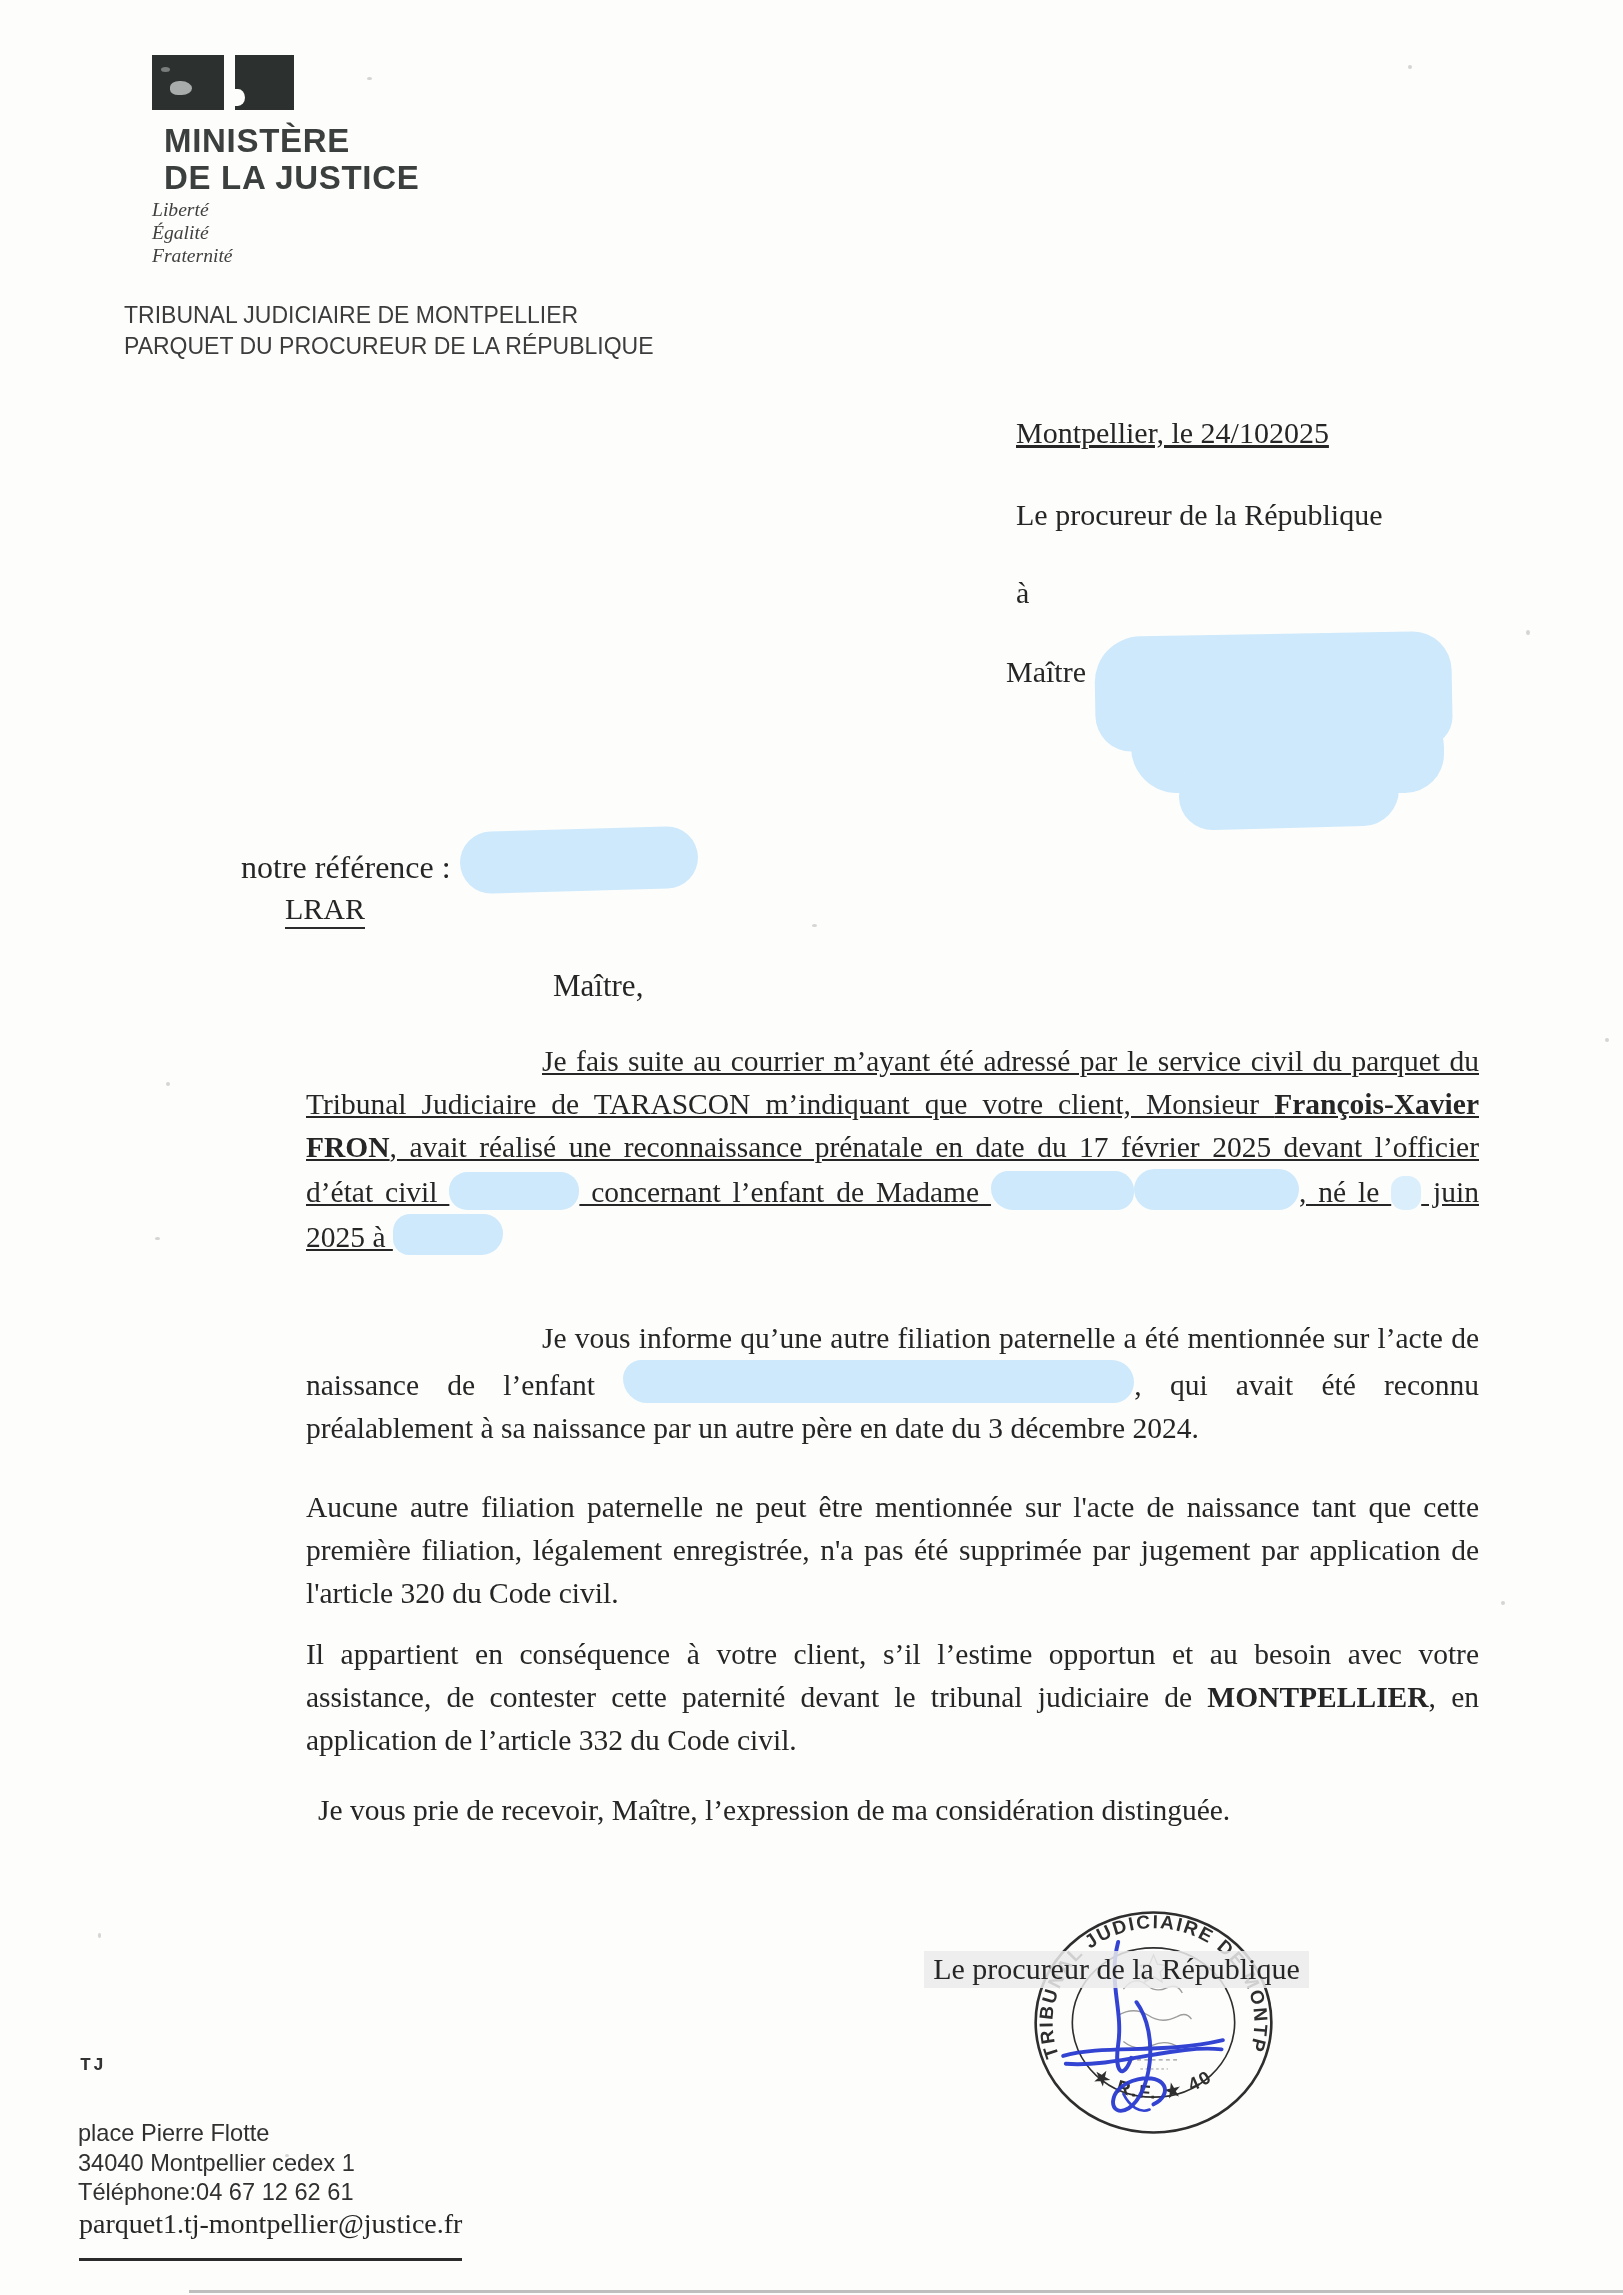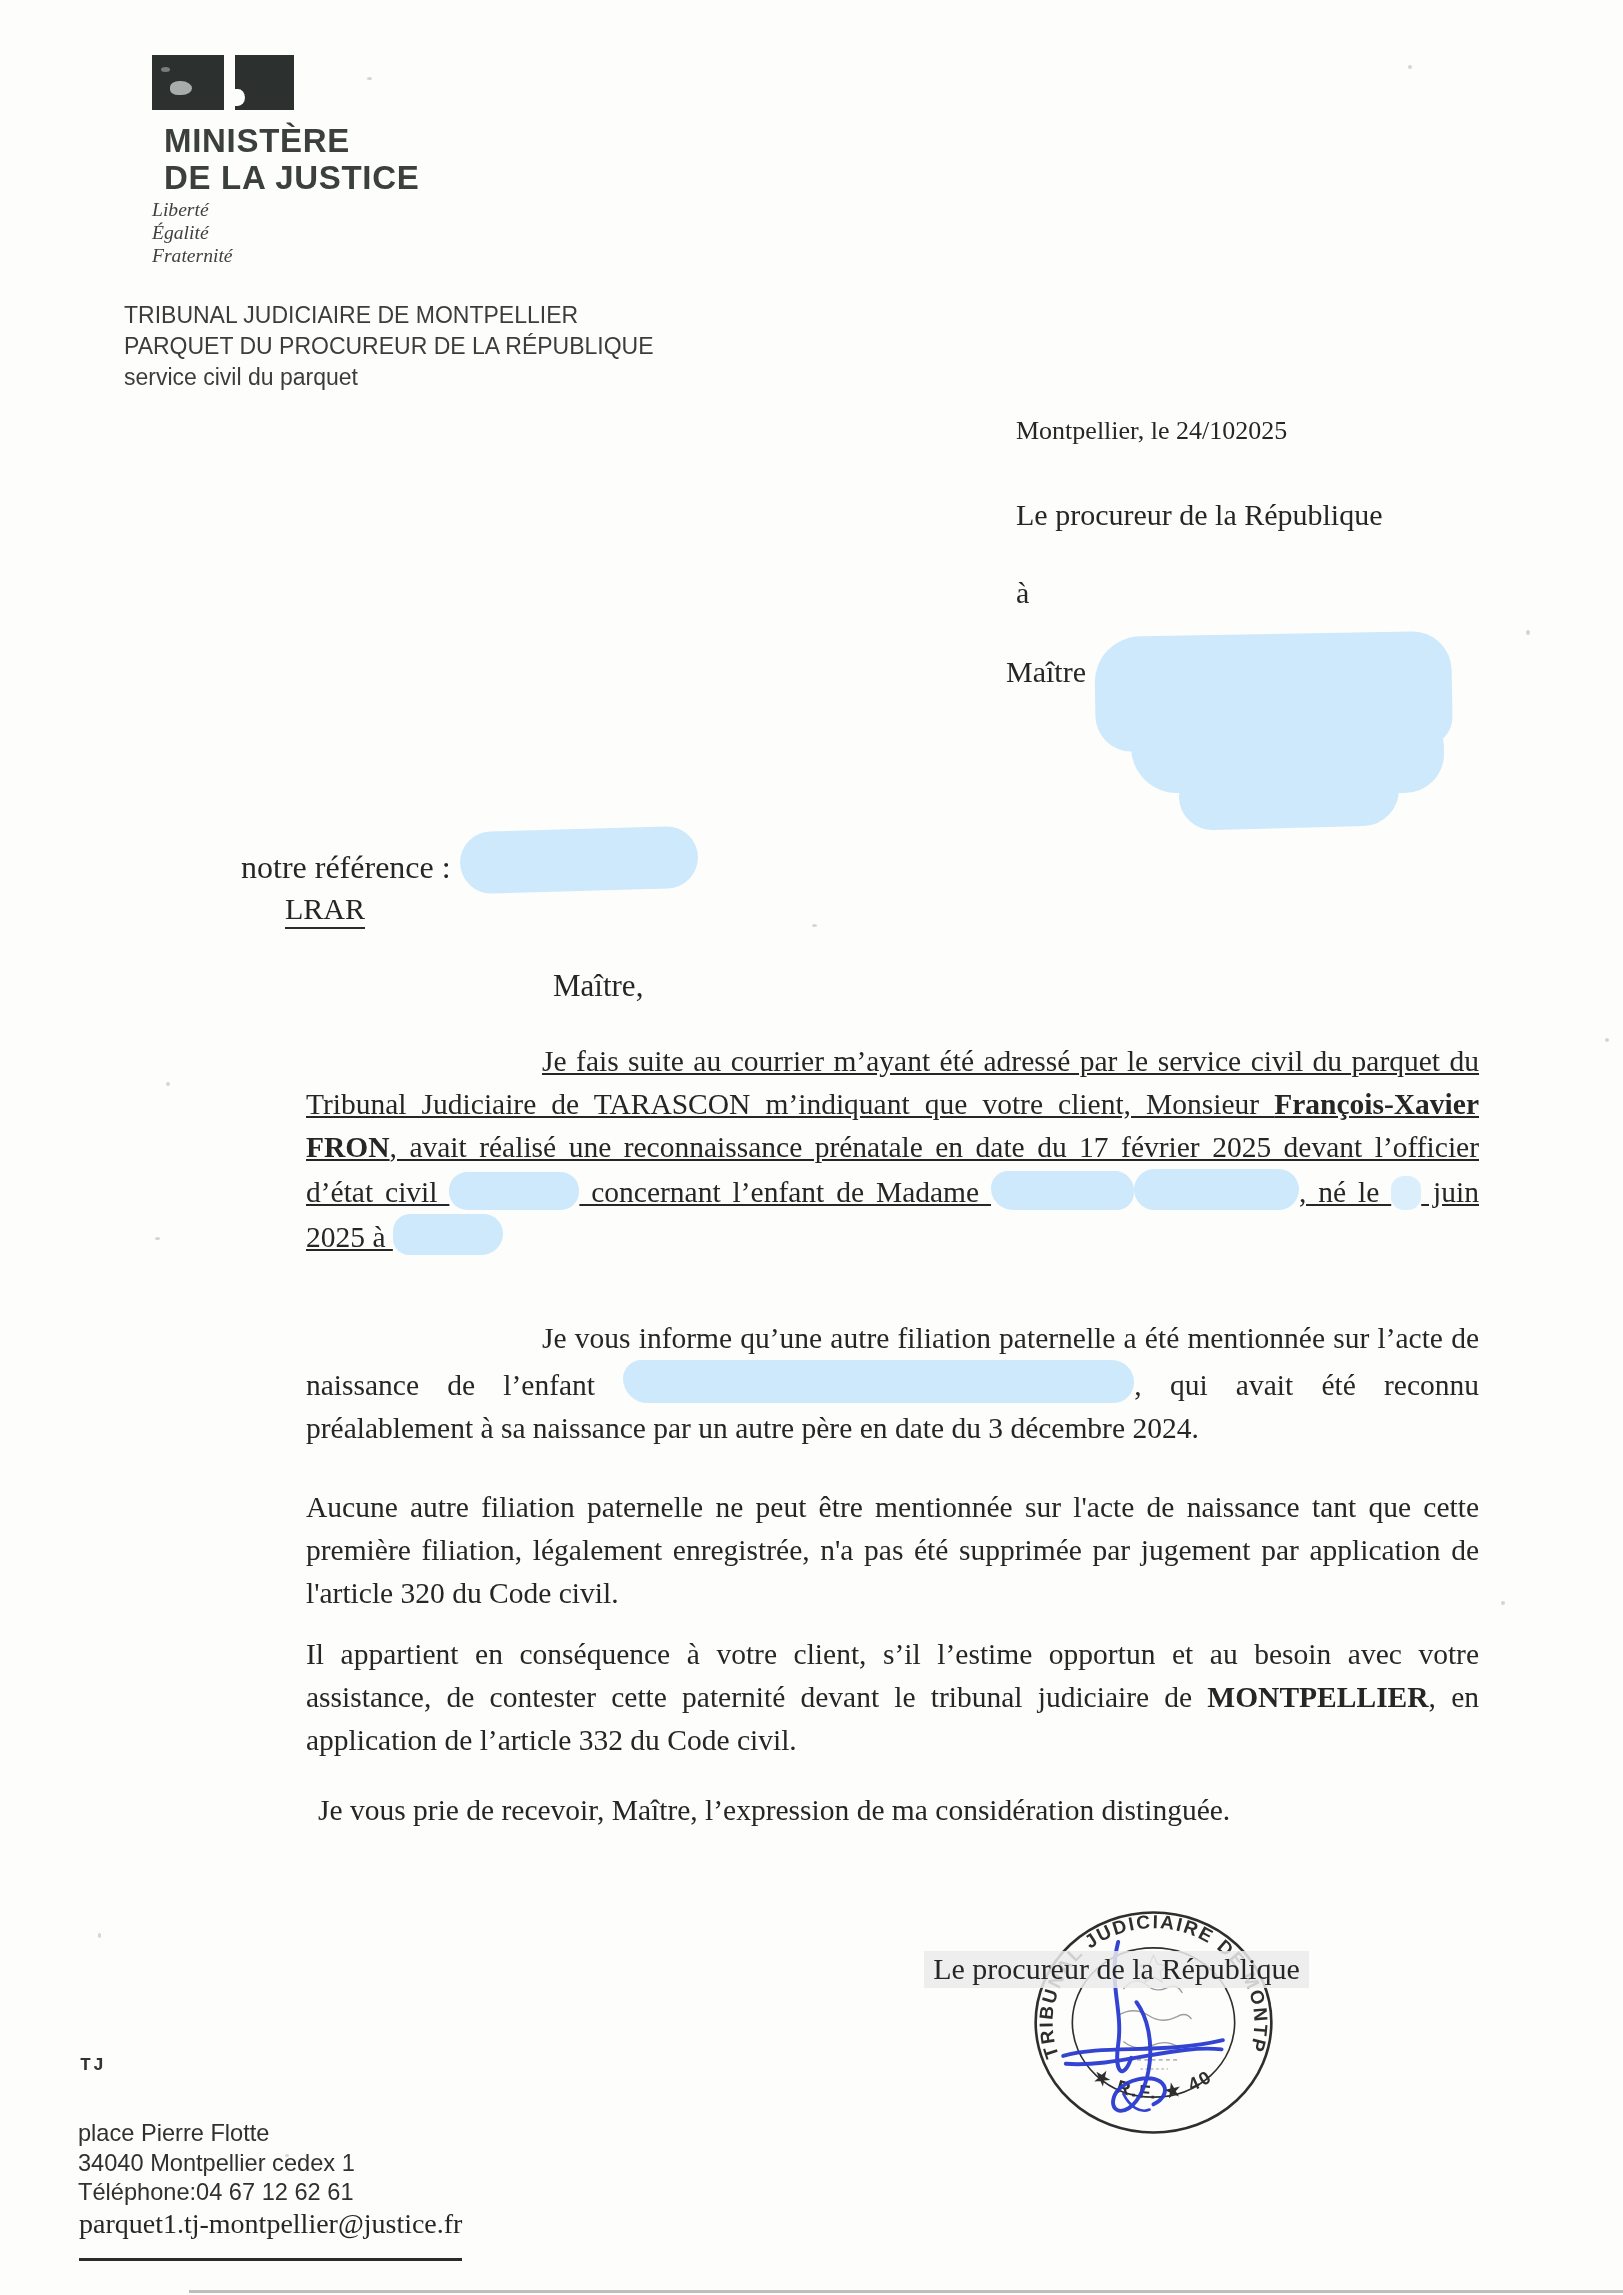--- a/index.html
+++ b/index.html
@@ -18,21 +18,21 @@
   .logo-sq.left{width:72px;height:55px;}
   .logo-sq.right{width:59px;height:55px;}
   .logo-sq .mark1{position:absolute;left:18.3px;top:26px;width:22px;height:14.4px;background:#c8cccb;border-radius:50% 60% 55% 45%;opacity:.8;}
   .logo-sq .mark2{position:absolute;left:9.2px;top:11.8px;width:9.2px;height:5.2px;background:#9aa09e;border-radius:50%;opacity:.7;}
   .logo-sq.right .notch{position:absolute;left:-3.9px;bottom:3.9px;width:14.4px;height:17px;background:#fdfdfc;border-radius:0 60% 60% 0;}
   .ministry-name{font-family:"Liberation Sans",sans-serif;font-weight:bold;color:#3b3f3e;font-size:33px;line-height:37px;letter-spacing:0.7px;margin-top:11.8px;margin-left:12px;}
   .motto{font-style:italic;color:#404040;font-size:19.6px;line-height:23px;margin-top:2px;}
   
   .sender{position:absolute;left:124px;top:300px;font-family:"Liberation Sans",sans-serif;font-size:23px;line-height:31px;color:#3c3c3c;}
   
-  .dateline{position:absolute;left:1016px;top:416px;font-size:26px;}
+  .dateline{position:absolute;left:1016px;top:416px;font-size:30px;text-decoration:underline;}
   .from-title{position:absolute;left:1016px;top:498px;font-size:30px;}
   .to-particle{position:absolute;left:1016px;top:576px;font-size:30px;}
   .recipient-line{position:absolute;left:1006px;top:655px;font-size:30px;z-index:3;}
   
   .redact{background:#cde9fb;}
   .blob-maitre{position:absolute;left:1095px;top:634px;z-index:2;}
   .blob-maitre .lobe{position:absolute;background:#cde9fb;}
   .blob-maitre .l1{left:0;top:0;width:357px;height:115px;border-radius:46px 39px 29.5px 36px;transform:rotate(-1deg);}
   .blob-maitre .l2{left:36px;top:77px;width:313px;height:82px;border-radius:29.5px 36px 39px 46px;}
   .blob-maitre .l3{left:84px;top:130px;width:220px;height:64px;border-radius:33px 29.5px 39px 36px;transform:rotate(-1.5deg);}
@@ -90,21 +90,20 @@
     <div class="motto">
       <div>Liberté</div>
       <div>Égalité</div>
       <div>Fraternité</div>
     </div>
   </div>
 
   <div class="sender">
     <div>TRIBUNAL JUDICIAIRE  DE MONTPELLIER</div>
     <div>PARQUET DU PROCUREUR DE LA RÉPUBLIQUE</div>
-    <div>service civil du parquet</div>
   </div>
 
   <div class="dateline">Montpellier, le 24/102025</div>
   <div class="from-title">Le procureur de la République</div>
   <div class="to-particle">à</div>
   <div class="recipient-line">Maître</div>
   <div class="blob-maitre">
     <div class="lobe l1"></div>
     <div class="lobe l2"></div>
     <div class="lobe l3"></div>

